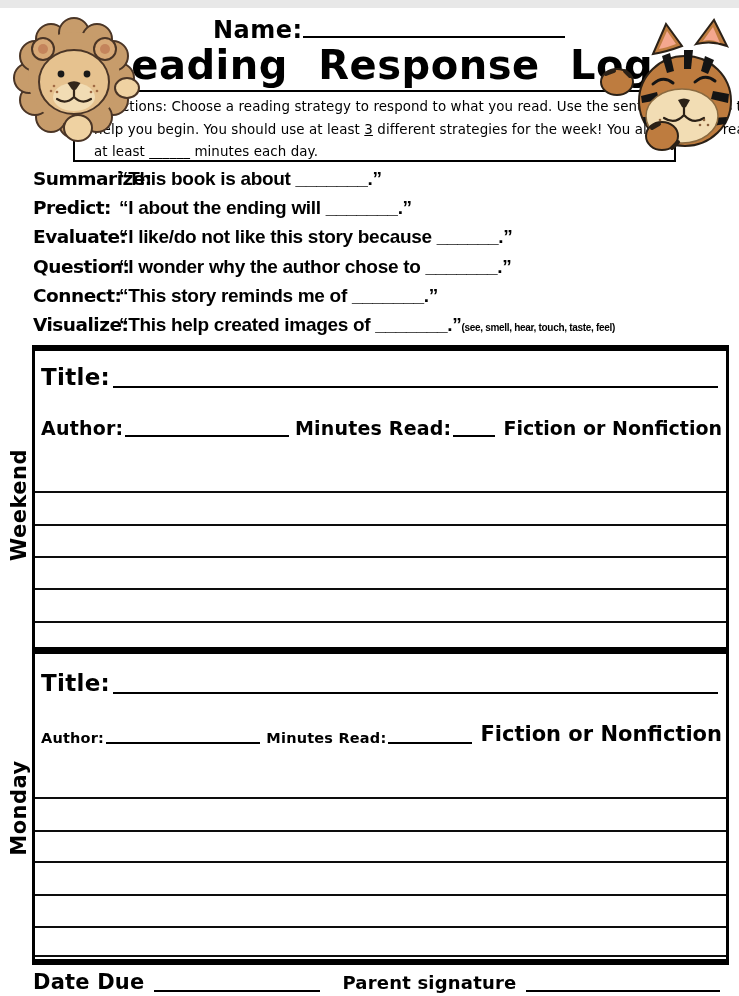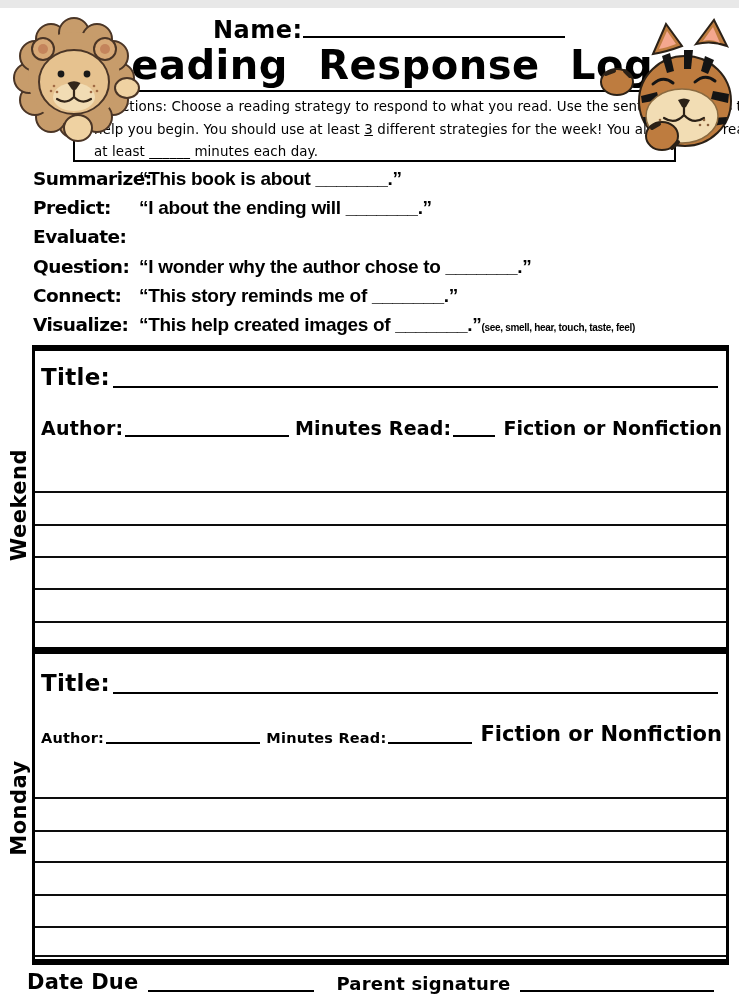--- a/index.html
+++ b/index.html
@@ -34,21 +34,21 @@
   }
   .directions-text { font-size: 13.4px; line-height: 22.5px; letter-spacing: 0.1px; white-space: nowrap; }
   .dir-underlined { text-decoration: underline; }
   .clipart { position: absolute; z-index: 2; }
   .clipart.lion  { left: 10px;  top: 8px;  width: 134px; height: 170px; }
   .clipart.tiger { left: 592px; top: 8px;  width: 147px; height: 170px; }
   
   .strategies { position: absolute; left: 33px; top: 160px; width: 702px; }
   .strategy-row { display: flex; align-items: baseline; height: 29.2px; }
   .strategy-label { width: 86px; font-size: 18.5px; letter-spacing: -0.5px; flex: none; }
-  .strategy-quote { font-size: 19px; white-space: nowrap; padding-left: 20px; }
+  .strategy-quote { font-size: 19px; white-space: nowrap; }
   .strategy-note  { font-family: "Liberation Sans", sans-serif; font-weight: bold; font-size: 10px; letter-spacing: -0.3px; }
   
   .log-section { position: absolute; left: 32px; width: 697px; background: #fff; }
   .section--weekend { top: 337px; height: 302px; border: 3px solid #000; border-top-width: 6px; border-bottom: none; }
   .section--monday  { top: 639px; height: 318px; border: 3px solid #000; border-top-width: 7px; border-bottom-width: 6px; }
   .title-row { position: absolute; left: 6px; right: 8px; display: flex; align-items: baseline; }
   .section--weekend .title-row { top: 13px; }
   .section--monday  .title-row { top: 16px; }
   .title-label { font-size: 23px; letter-spacing: 0.3px; flex: none; }
   .fill-line { border-bottom: 2px solid #000; align-self: flex-end; margin-bottom: 2px; }
@@ -73,22 +73,22 @@
   
   .day-label {
     position: absolute; width: 110px; height: 24px; left: -36px;
     text-align: center; font-size: 21px; letter-spacing: 0.5px;
     transform: rotate(-90deg);
   }
   .day-label--weekend { top: 486px; }
   .day-label--monday  { top: 788px; }
   
   .footer-row {
-    position: absolute; left: 27px; top: 962px; width: 687px;
-    display: flex; align-items: flex-end; white-space: nowrap; gap: 8px;
+    position: absolute; left: 33px; top: 962px; width: 687px;
+    display: flex; align-items: center; white-space: nowrap; gap: 8px;
   }
   .datedue-label { font-size: 21px; letter-spacing: 0.2px; }
   .datedue-line { width: 166px; height: 10px; margin: 0 0 2px 2px; }
   .parentsig-label { font-size: 18px; letter-spacing: 0.2px; margin-left: 14px; }
   .signature-line { flex: 1; height: 10px; margin: 0 0 2px 2px; }
 </style>
 </head>
 <body>
 
 <div class="page">
@@ -193,20 +193,21 @@
     <div class="strategy-row">
       <span class="kid strategy-label">Summarize:</span>
       <span class="quote strategy-quote">“This book is about _______.”</span>
     </div>
     <div class="strategy-row">
       <span class="kid strategy-label">Predict:</span>
       <span class="quote strategy-quote">“I about the ending will _______.”</span>
     </div>
     <div class="strategy-row">
       <span class="kid strategy-label">Evaluate:</span>
+      <span class="quote strategy-quote">“I like/do not like this story because ______.”</span>
     </div>
     <div class="strategy-row">
       <span class="kid strategy-label">Question:</span>
       <span class="quote strategy-quote">“I wonder why the author chose to _______.”</span>
     </div>
     <div class="strategy-row">
       <span class="kid strategy-label">Connect:</span>
       <span class="quote strategy-quote">“This story reminds me of _______.”</span>
     </div>
     <div class="strategy-row">

